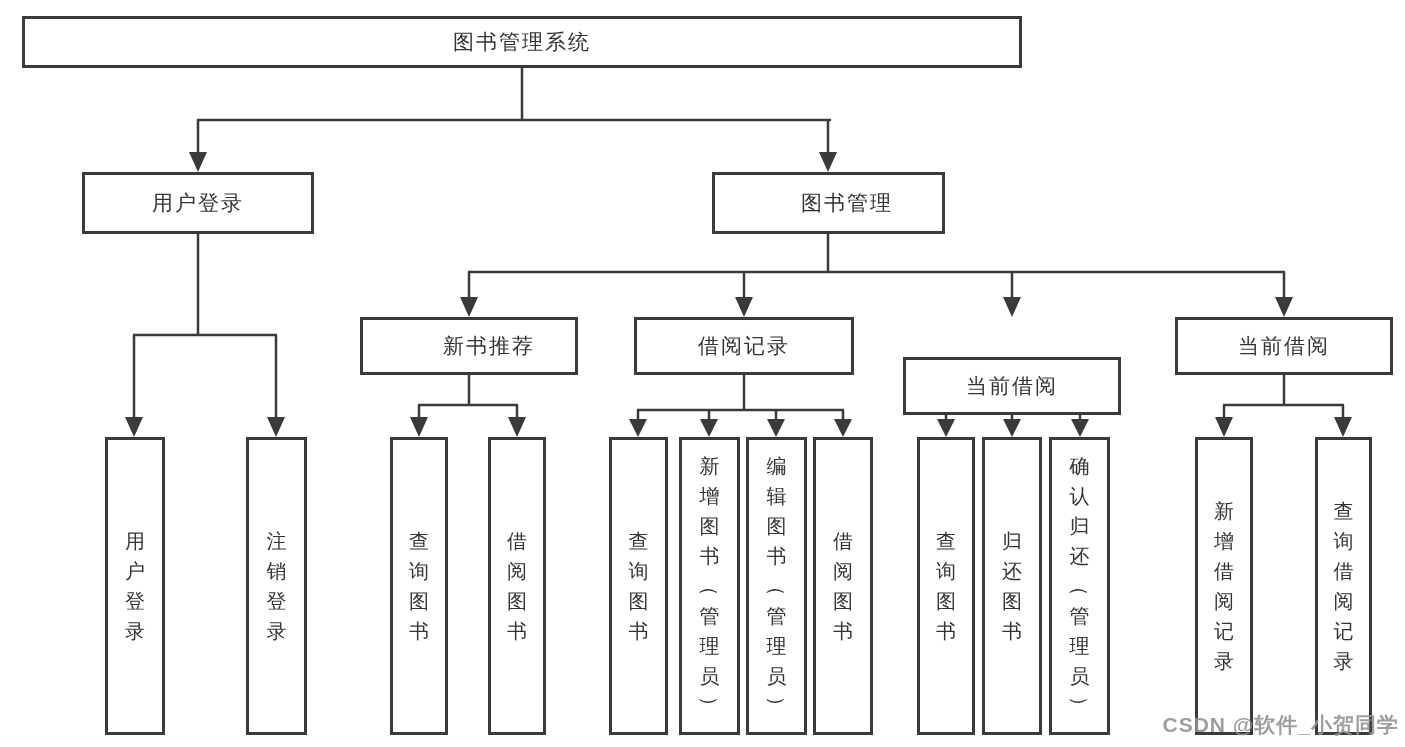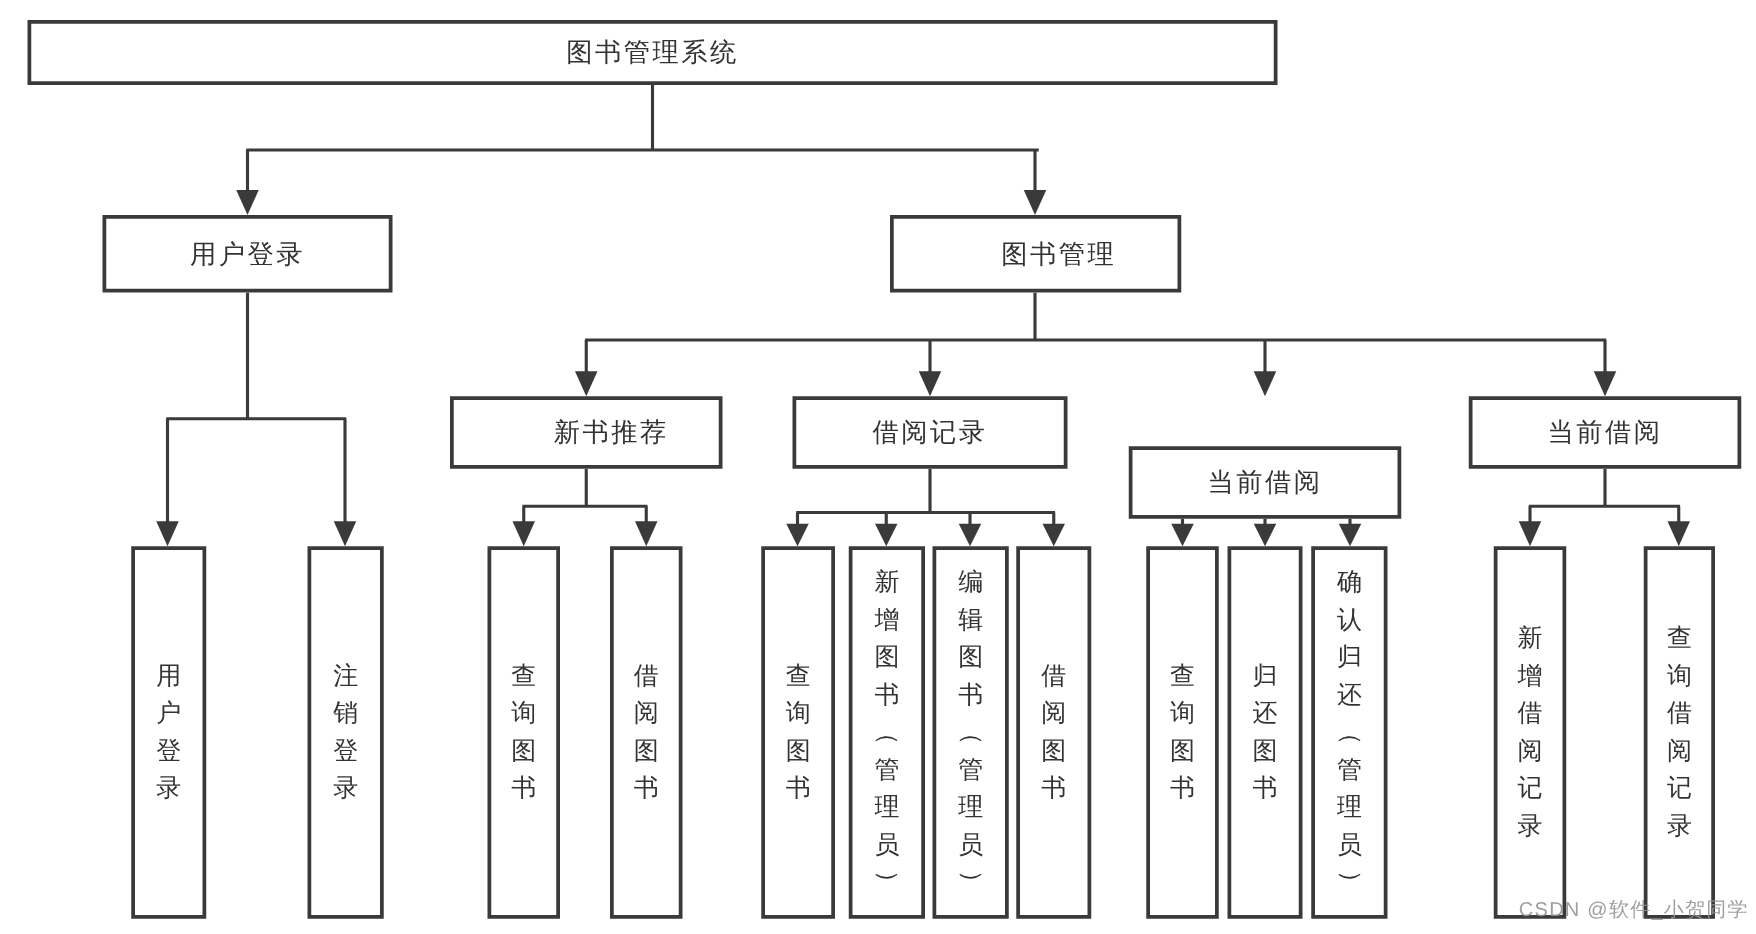--- a/index.html
+++ b/index.html
@@ -50,24 +50,25 @@
     color: #333333;
     text-align: center;
   }
   .vchar.paren {
     transform: rotate(90deg);
   }
   .watermark {
     position: absolute;
     right: 6px;
     bottom: 8px;
-    font-size: 16px;
+    font-size: 21px;
     color: rgba(148, 148, 148, 0.9);
     letter-spacing: 1px;
     white-space: nowrap;
+    font-weight: bold;
   }
 </style>
 </head>
 <body>
 
 <div id="canvas">
 
   <svg id="connectors" viewBox="0 0 1405 747" xmlns="http://www.w3.org/2000/svg">
 
     <path fill="none" stroke="#3a3a3a" stroke-width="2.5" d="M522 68 L522 121

